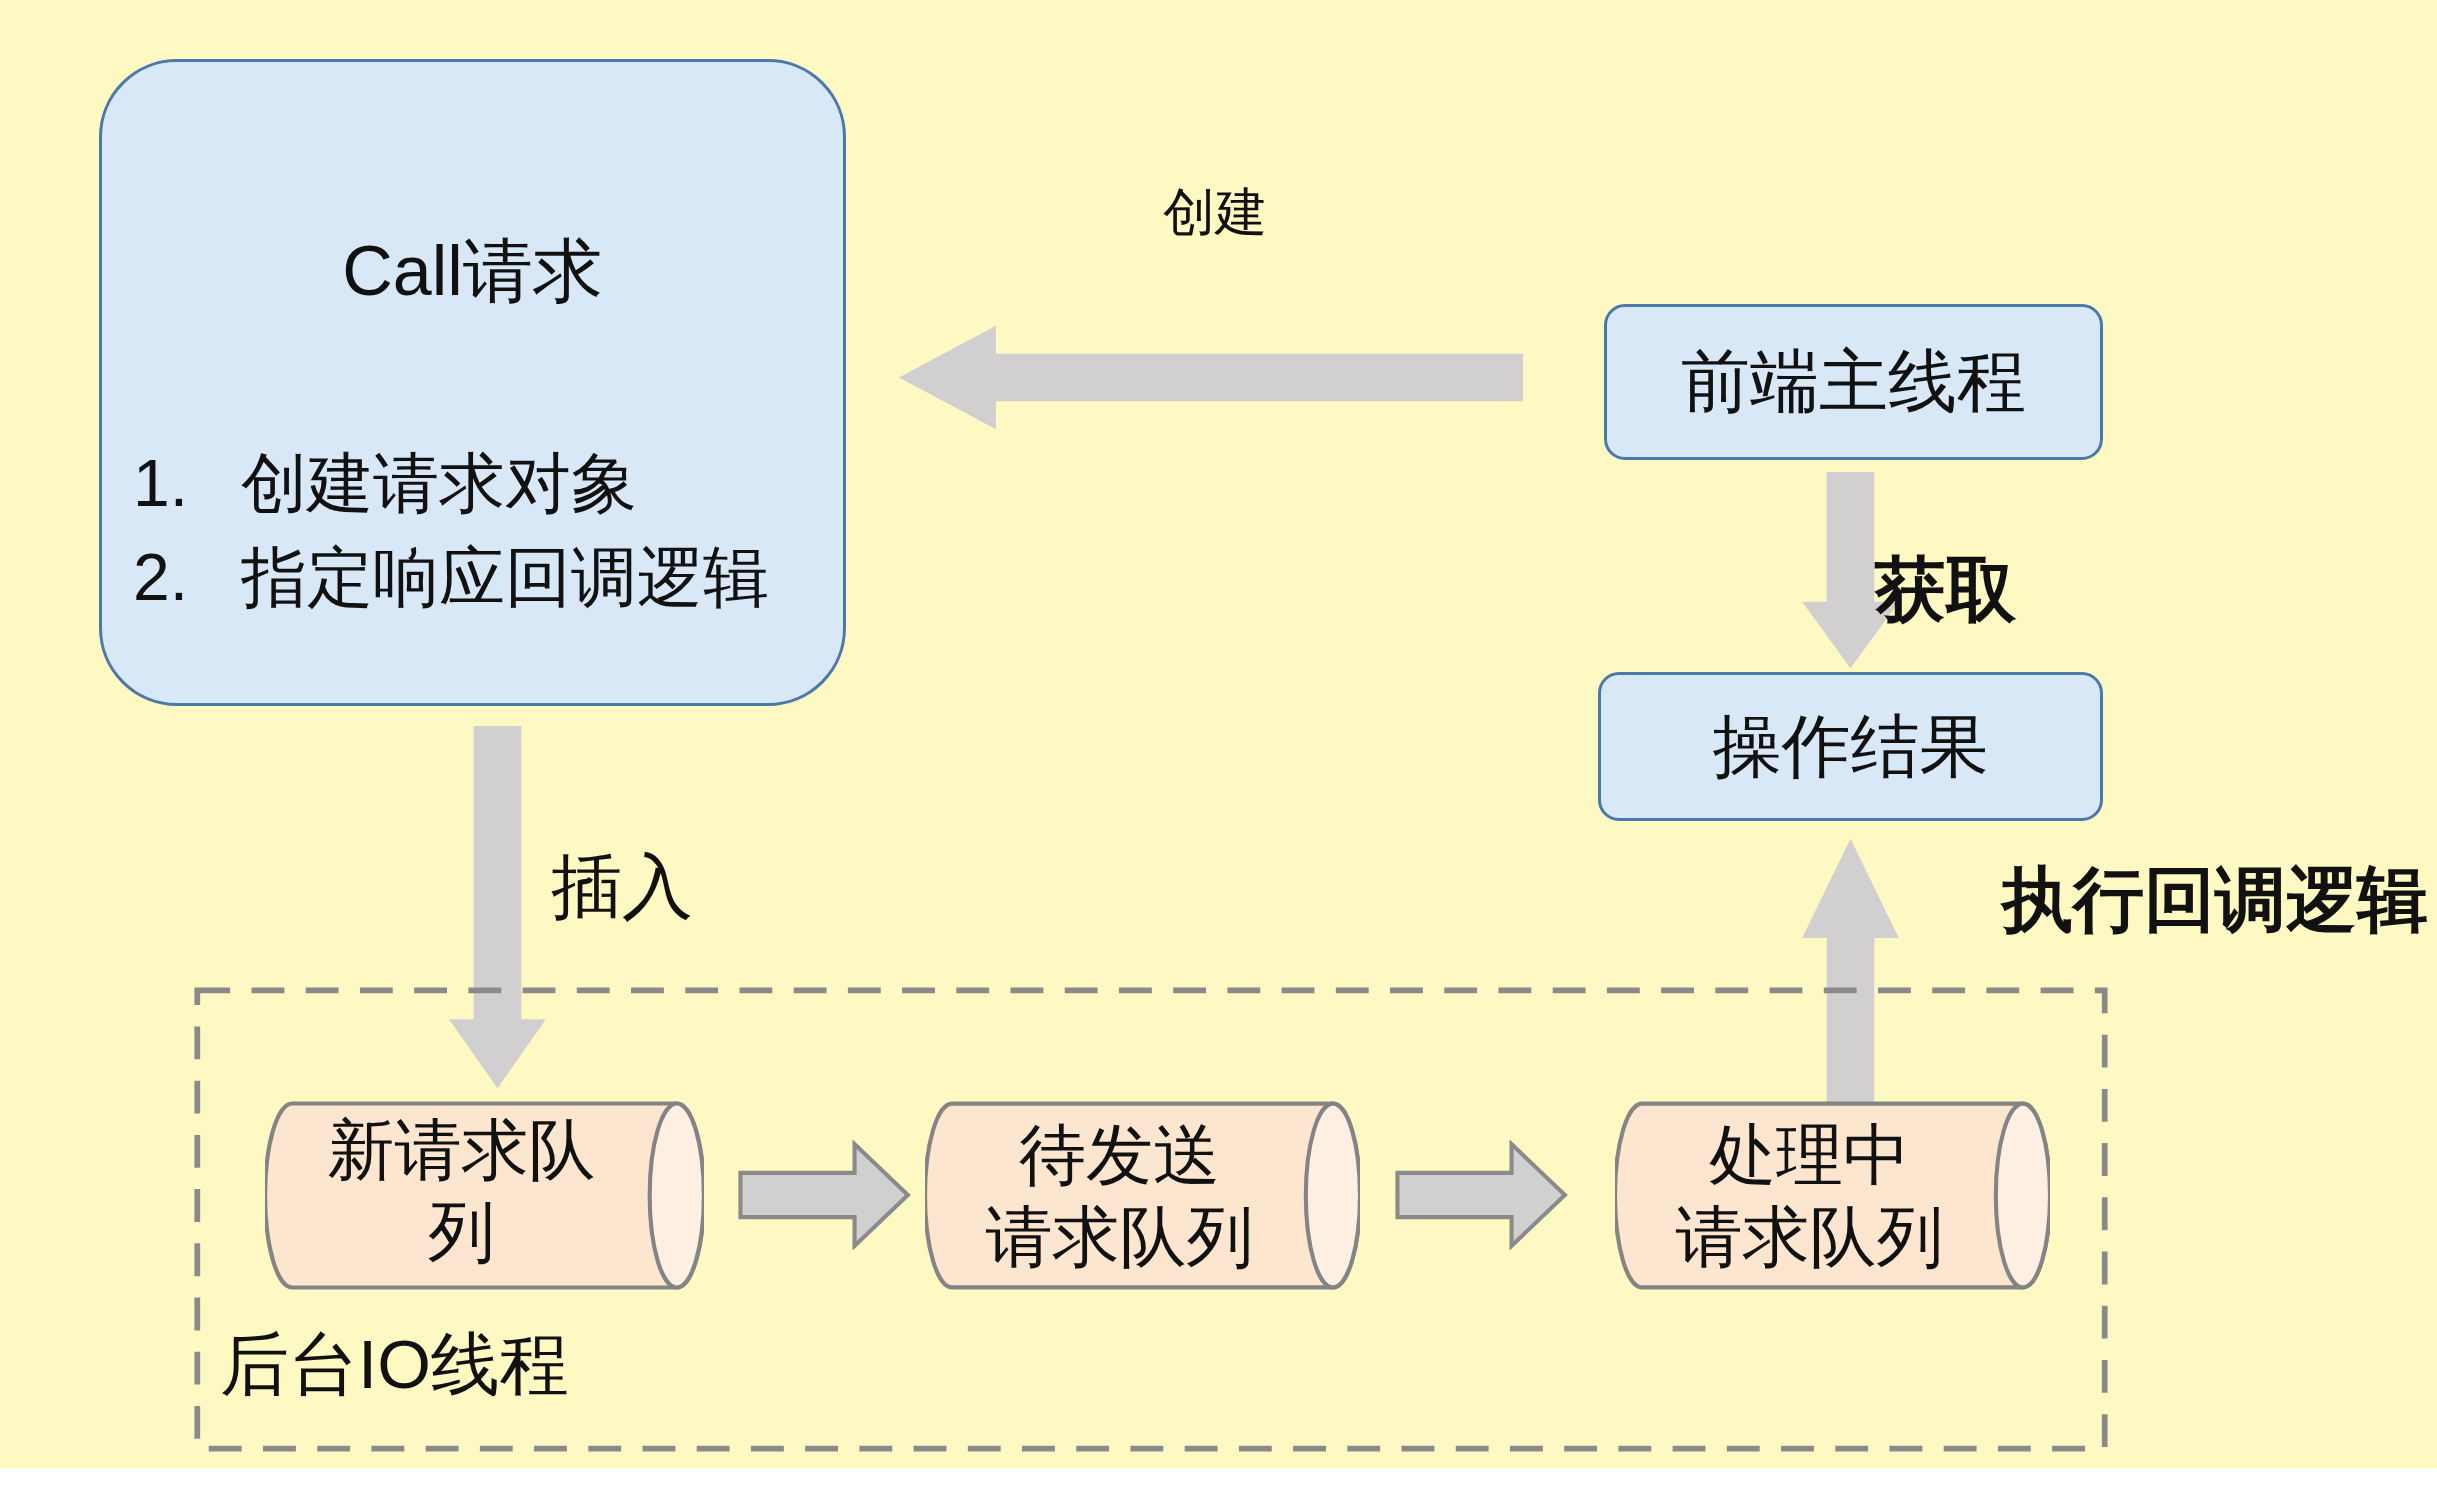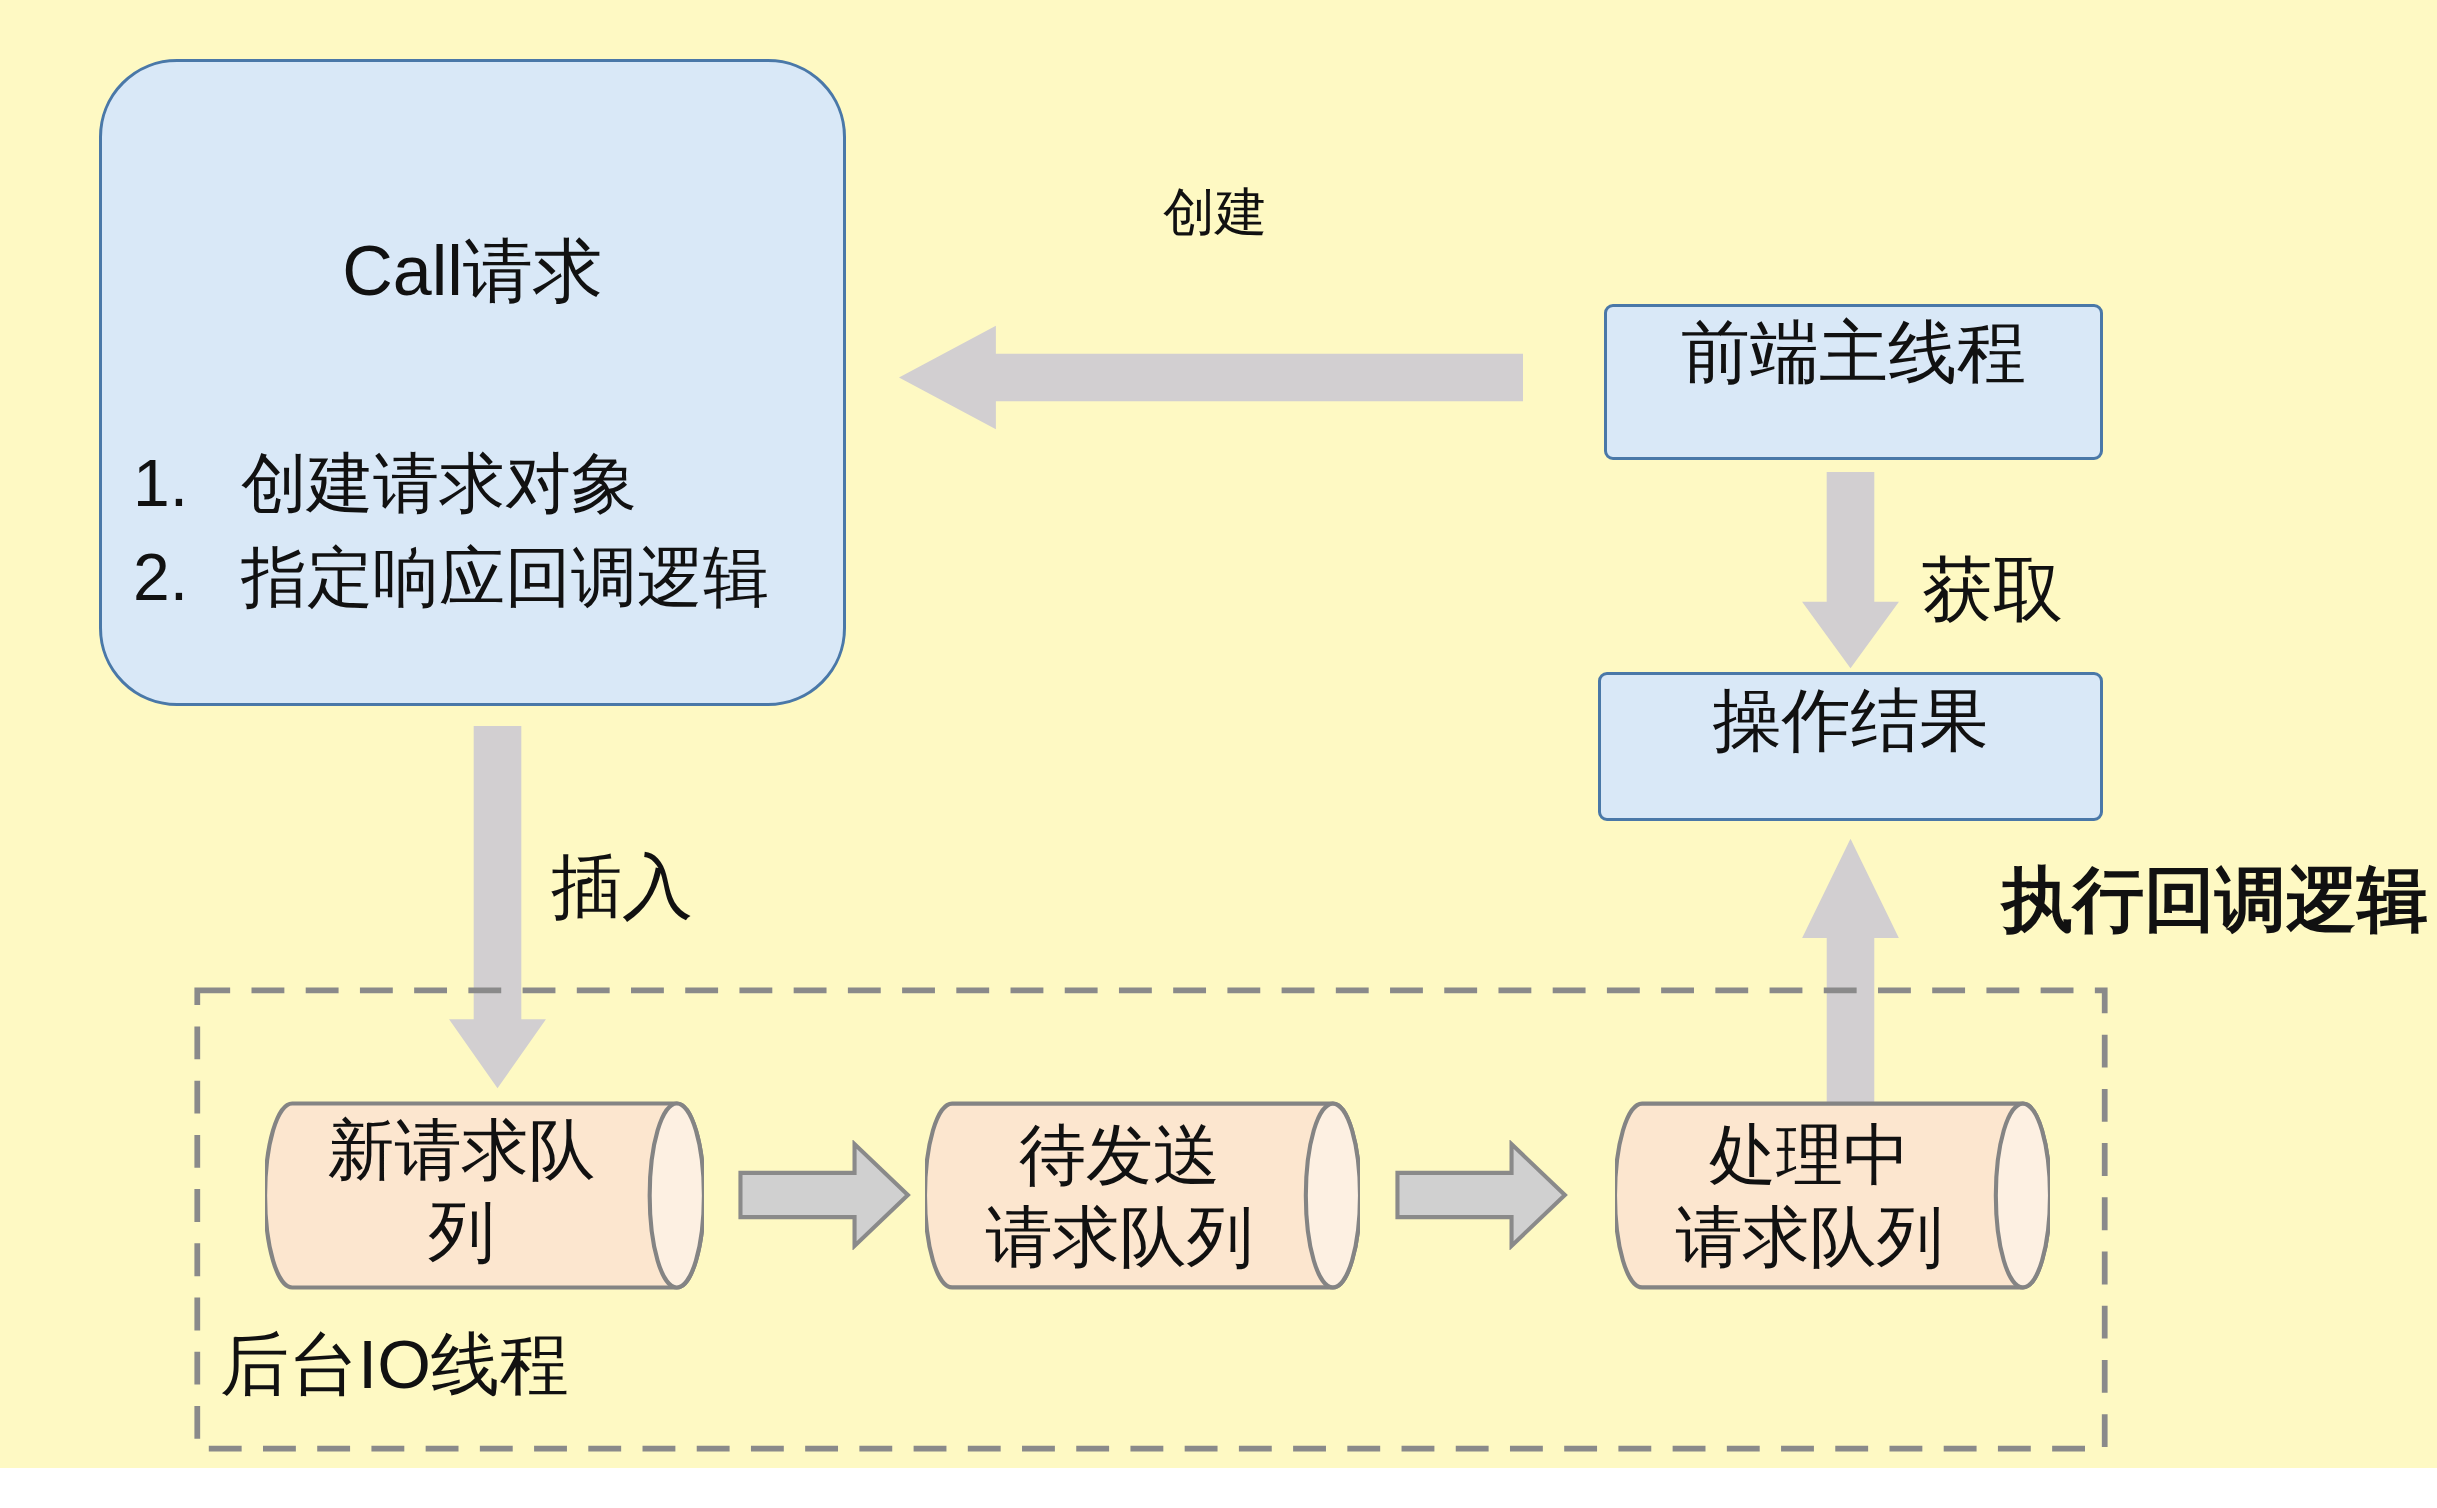--- a/index.html
+++ b/index.html
@@ -14,22 +14,22 @@
     padding-left:40px;
   }
   .abs{position:absolute;}
   .node{
     position:absolute;
     background:#d9e8f7;
     border:3.3px solid #4a78a8;
     box-sizing:border-box;
   }
   .node.small{
-    border-radius:9px;
-    display:flex;justify-content:center;
+    border-radius:21px;
+    display:flex;align-items:center;justify-content:center;
     font-size:69px;
   }
   #call-box{border-radius:78px;}
   #call-title{
     position:absolute;left:0;right:0;top:171px;
     text-align:center;font-size:70px;line-height:1.1;
   }
   #call-items{
     position:absolute;left:31px;top:374px;right:16.4px;
     font-size:66px;line-height:94px;white-space:nowrap;
@@ -68,21 +68,21 @@
   </svg>
   <div class="lbl ctr" style="left:1092px;top:186px;width:246px;font-size:52px;">创建</div>
 
   <div class="node small" style="left:1604px;top:304px;width:499px;height:156px;">
     <span>前端主线程</span>
   </div>
 
   <svg class="abs" style="left:1801px;top:472px;" width="99" height="197" viewBox="0 0 120 240">
     <polygon points="31,0 89,0 89,158 119,158 60,239 1,158 31,158" fill="#d2cfd1"></polygon>
   </svg>
-  <div class="lbl ctr" style="left:1898px;top:554px;width:189px;">获取</div>
+  <div class="lbl ctr" style="left:1851px;top:554px;width:189px;font-weight:bold;">获取</div>
 
   <div class="node small" style="left:1598px;top:672px;width:505px;height:149px;">
     <span>操作结果</span>
   </div>
 
   <svg class="abs" style="left:1801px;top:838px;" width="99" height="264" viewBox="0 0 120 322">
     <polygon points="60,1 119,122 89,122 89,322 31,322 31,122 1,122" fill="#d2cfd1"></polygon>
   </svg>
   <div class="lbl" style="left:2002px;top:864px;font-weight:bold;">执行回调逻辑</div>
 

